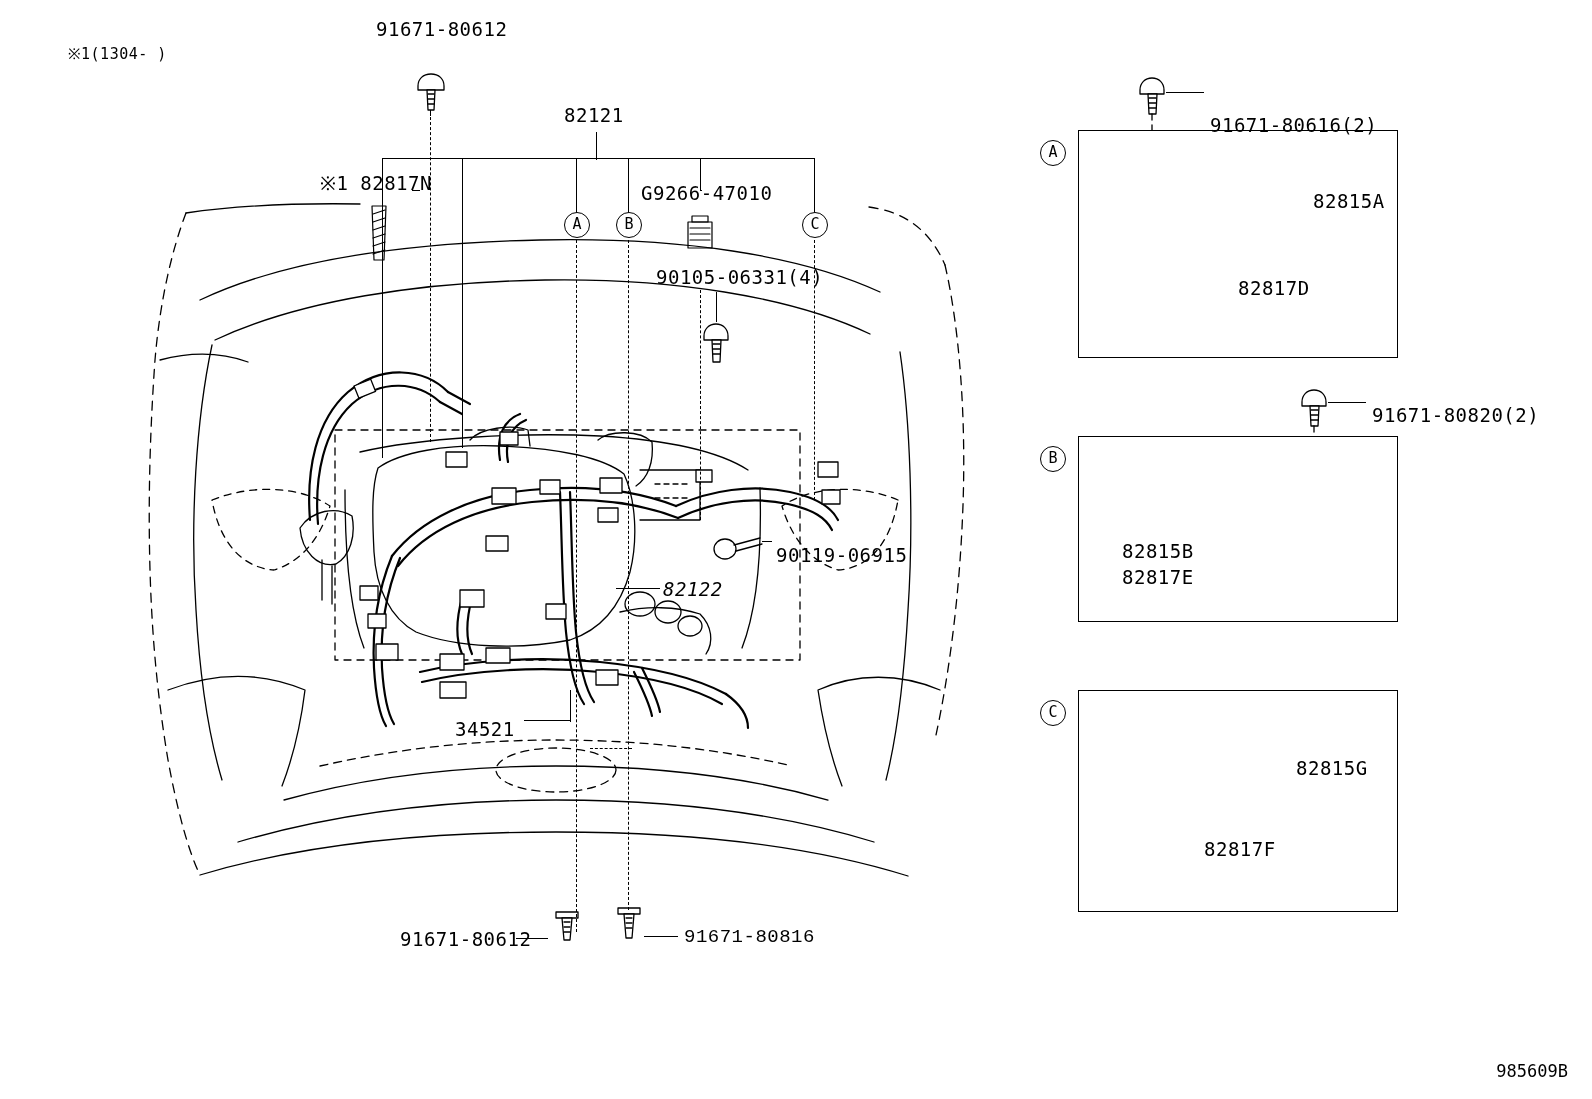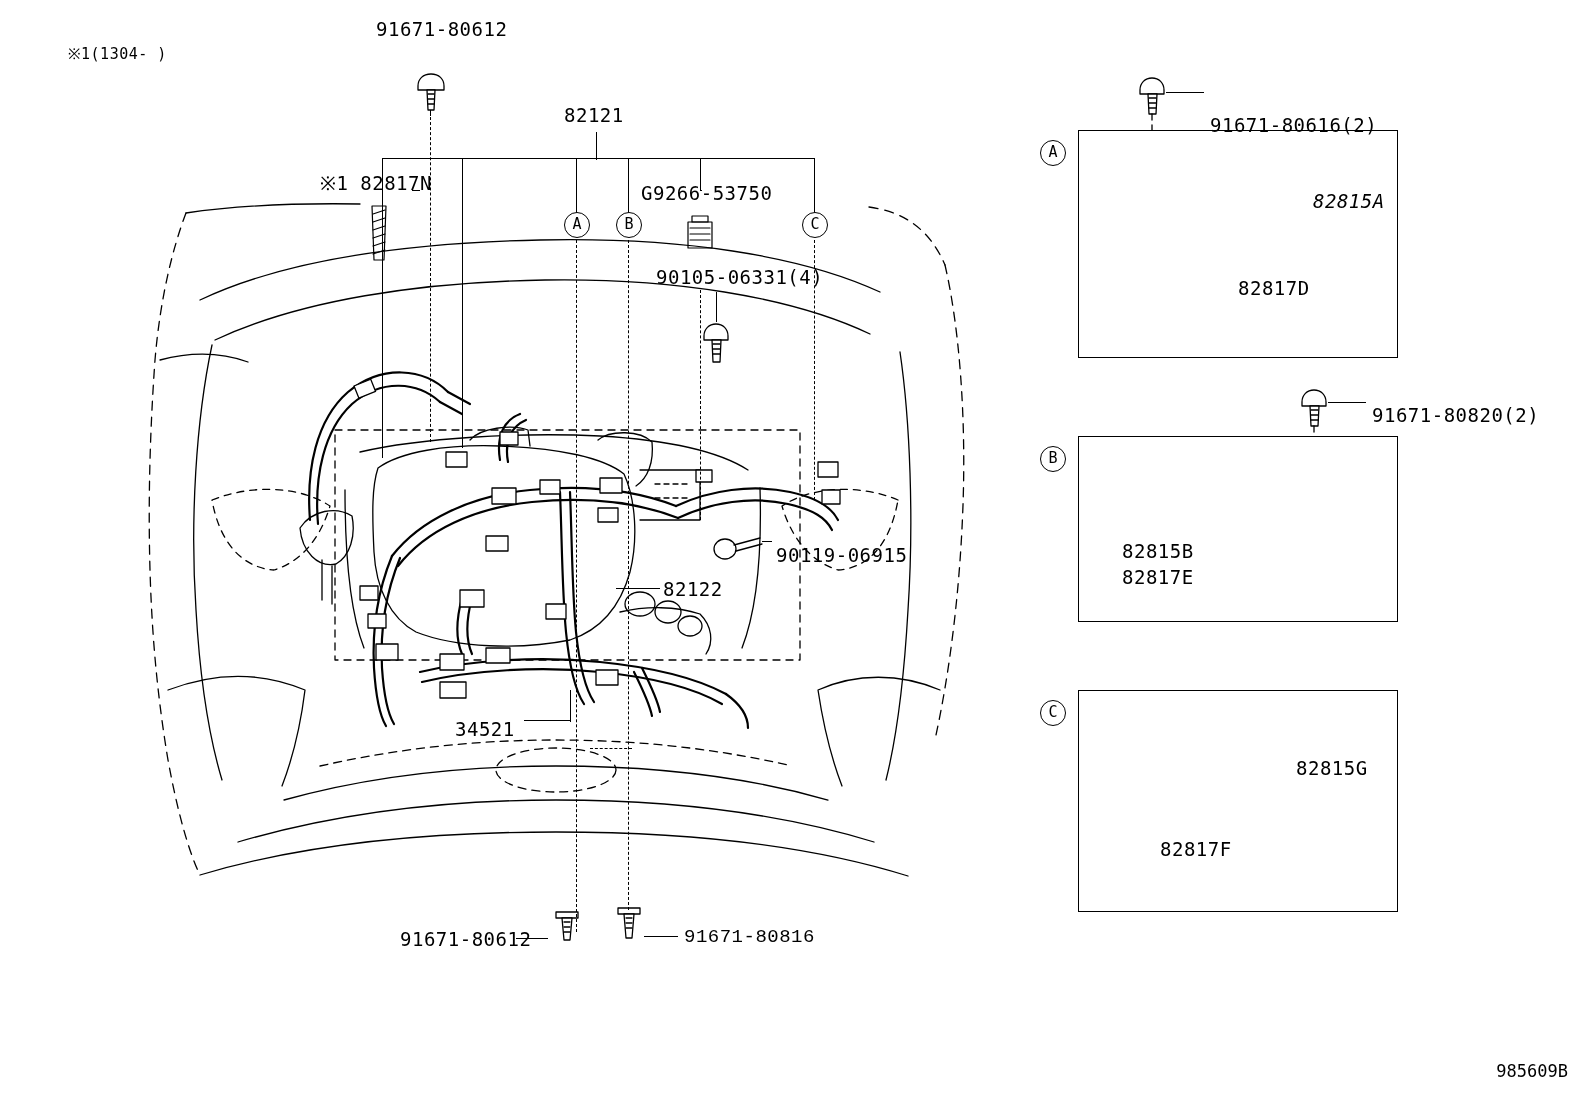--- a/index.html
+++ b/index.html
@@ -343,34 +343,34 @@
 
   <div class="circ" style="left:564px; top:212px;">A</div>
   <div class="circ" style="left:616px; top:212px;">B</div>
   <div class="circ" style="left:802px; top:212px;">C</div>
 
   <div class="lbl small" style="left:68px; top:43px;">※1(1304-    )</div>
 
   <div class="lbl" style="left:376px; top:18px;">91671-80612</div>
   <div class="lbl" style="left:564px; top:104px;">82121</div>
   <div class="lbl" style="left:320px; top:170px;">※1 82817N</div>
-  <div class="lbl" style="left:641px; top:182px;">G9266-53750</div>
+  <div class="lbl" style="left:641px; top:182px;">G9266-47010</div>
   <div class="lbl" style="left:656px; top:266px;text-align:right;">90105-06331(4)</div>
   <div class="lbl" style="left:776px; top:544px;">90119-06915</div>
-  <div class="lbl" style="left:663px; top:578px;">82122</div>
+  <div class="lbl" style="left:663px; top:578px;font-style:italic;">82122</div>
   <div class="lbl" style="left:455px; top:718px;">34521</div>
   <div class="lbl" style="left:400px; top:928px;">91671-80612</div>
   <div class="lbl" style="left:684px; top:926px;font-family:Liberation Mono, monospace;">91671-80816</div>
 
   <div class="lbl" style="left:1210px; top:82px;margin-top:32px;">91671-80616(2)</div>
   <div class="lbl" style="left:1372px; top:404px;">91671-80820(2)</div>
 
-  <div class="lbl" style="left:1313px; top:190px;font-style:italic;">82815A</div>
+  <div class="lbl" style="left:1313px; top:190px;">82815A</div>
   <div class="lbl" style="left:1238px; top:277px;">82817D</div>
 
   <div class="lbl" style="left:1122px; top:496px;margin-top:44px;">82815B</div>
   <div class="lbl" style="left:1122px; top:566px;">82817E</div>
 
   <div class="lbl" style="left:1296px; top:757px;">82815G</div>
-  <div class="lbl" style="left:1160px; top:838px;text-align:right;">82817F</div>
+  <div class="lbl" style="left:1204px; top:838px;text-align:right;">82817F</div>
 
   <div class="diagcode">985609B</div>
 </div>
 
 </body></html>

